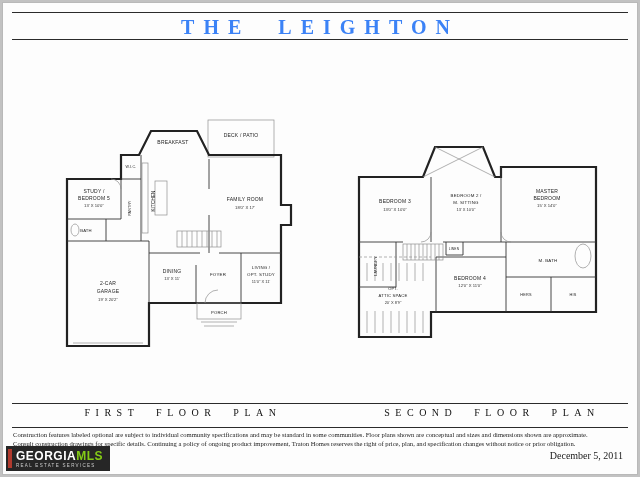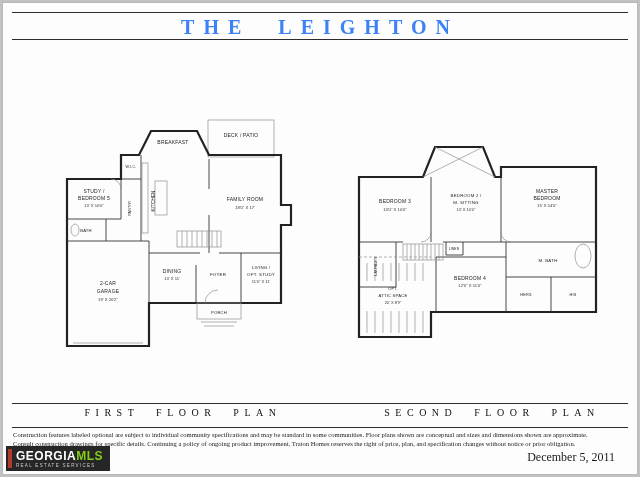--- a/index.html
+++ b/index.html
@@ -9,21 +9,21 @@
   .rule{position:absolute;left:9px;right:9px;border-top:1.4px solid #2b2b2b;}
   .rule-title-top{top:9px;}
   .rule-title-bottom{top:36px;}
   .rule-captions-top{top:400px;}
   .rule-captions-bottom{top:424px;}
   .title{position:absolute;top:13px;left:0;right:0;text-align:center;font-size:20px;letter-spacing:9px;word-spacing:14px;color:#3b82f6;font-family:"Liberation Serif",serif;font-weight:bold;}
   .caption{position:absolute;top:404px;font-size:10px;letter-spacing:5.5px;word-spacing:9px;color:#111;text-align:center;font-family:"Liberation Serif",serif;}
   .caption-first{left:30px;width:300px;}
   .caption-second{left:344px;width:290px;}
   .disclaimer{position:absolute;top:427px;left:10px;right:10px;font-size:6.6px;line-height:1.4;color:#1a1a1a;}
-  .date{position:absolute;top:447px;right:22px;font-size:12px;color:#1a1a1a;}
+  .date{position:absolute;top:447px;right:14px;font-size:10px;color:#1a1a1a;}
   .logo{position:absolute;left:3px;bottom:3px;width:104px;height:25px;background:#262626;display:flex;flex-direction:column;justify-content:center;padding:2px 4px 2px 10px;box-sizing:border-box;}
   .logo-accent{position:absolute;left:2px;top:3px;width:4px;height:19px;background:#b03a2e;}
   .logo-brand{font-family:"Liberation Sans",sans-serif;font-weight:bold;font-size:12px;line-height:1;color:#fff;letter-spacing:.5px;display:flex;}
   .logo-mls{color:#84cc16;}
   .logo-tagline{font-family:"Liberation Sans",sans-serif;font-size:4.5px;color:#cfcfcf;letter-spacing:1.3px;margin-top:1px;}
   .plan{position:absolute;}
   .plan-first{left:56px;top:110px;}
   .plan-second{left:348px;top:132px;}
   .ext{fill:none;stroke:#222;stroke-width:2.2;stroke-linejoin:miter;}
   .int{fill:none;stroke:#333;stroke-width:0.9;}

